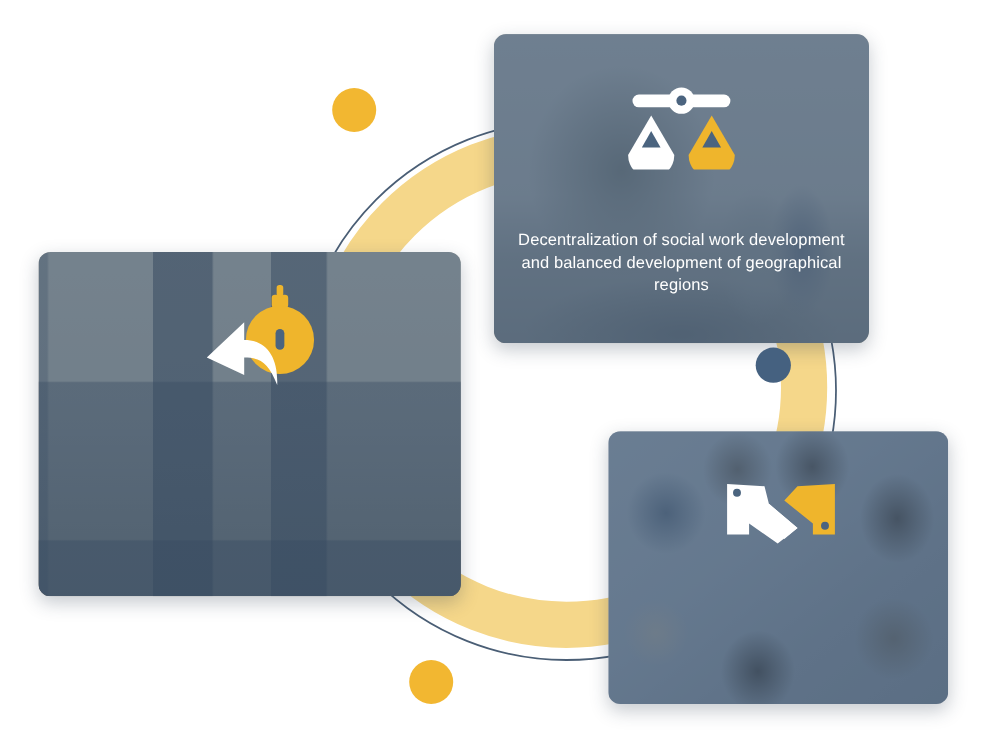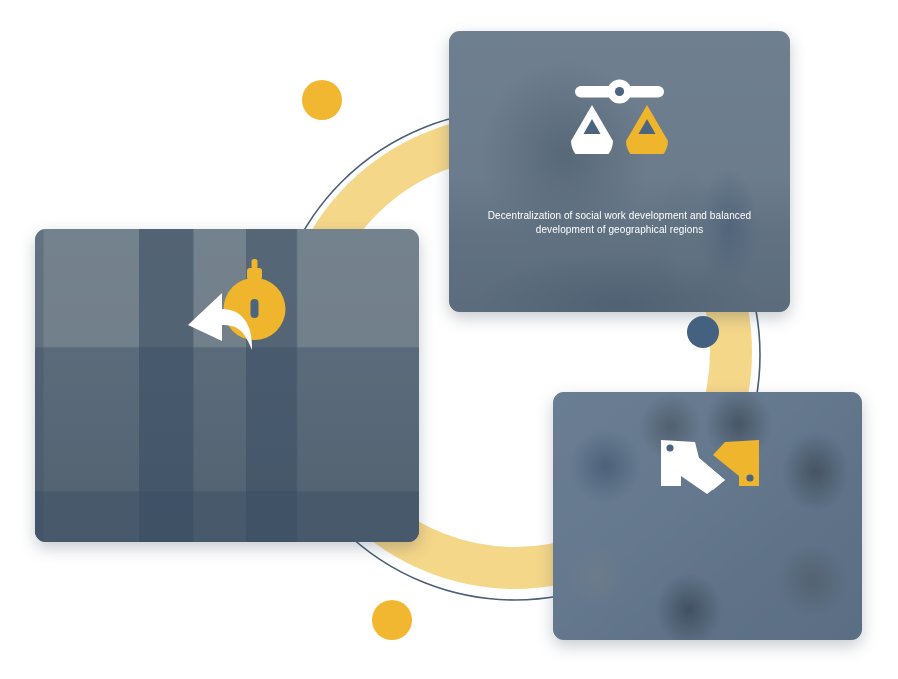--- a/index.html
+++ b/index.html
@@ -24,21 +24,21 @@
         box-shadow:0 6px 16px rgba(40,55,75,.26);z-index:4;}
   .card .photo{position:absolute;inset:0;}
   .card .tint{position:absolute;inset:0;}
   .card .body{position:absolute;left:0;right:0;display:flex;
               flex-direction:column;align-items:center;}
   .card .cap{color:#ffffff;text-align:center;line-height:1.38;
              letter-spacing:.1px;padding:0 22px;}
 
   #card-decentralization{left:449px;top:31px;width:341px;height:281px;}
   #card-decentralization .body{top:178px;}
-  #card-decentralization .cap{font-size:10px;}
+  #card-decentralization .cap{font-size:15px;}
 
   #card-respond{left:35px;top:229px;width:384px;height:313px;}
 
   #card-integration{left:553px;top:392px;width:309px;height:248px;}
 
   .icon-wrap{position:absolute;z-index:3;}
 
   
   .ph-soldier{
     background:

